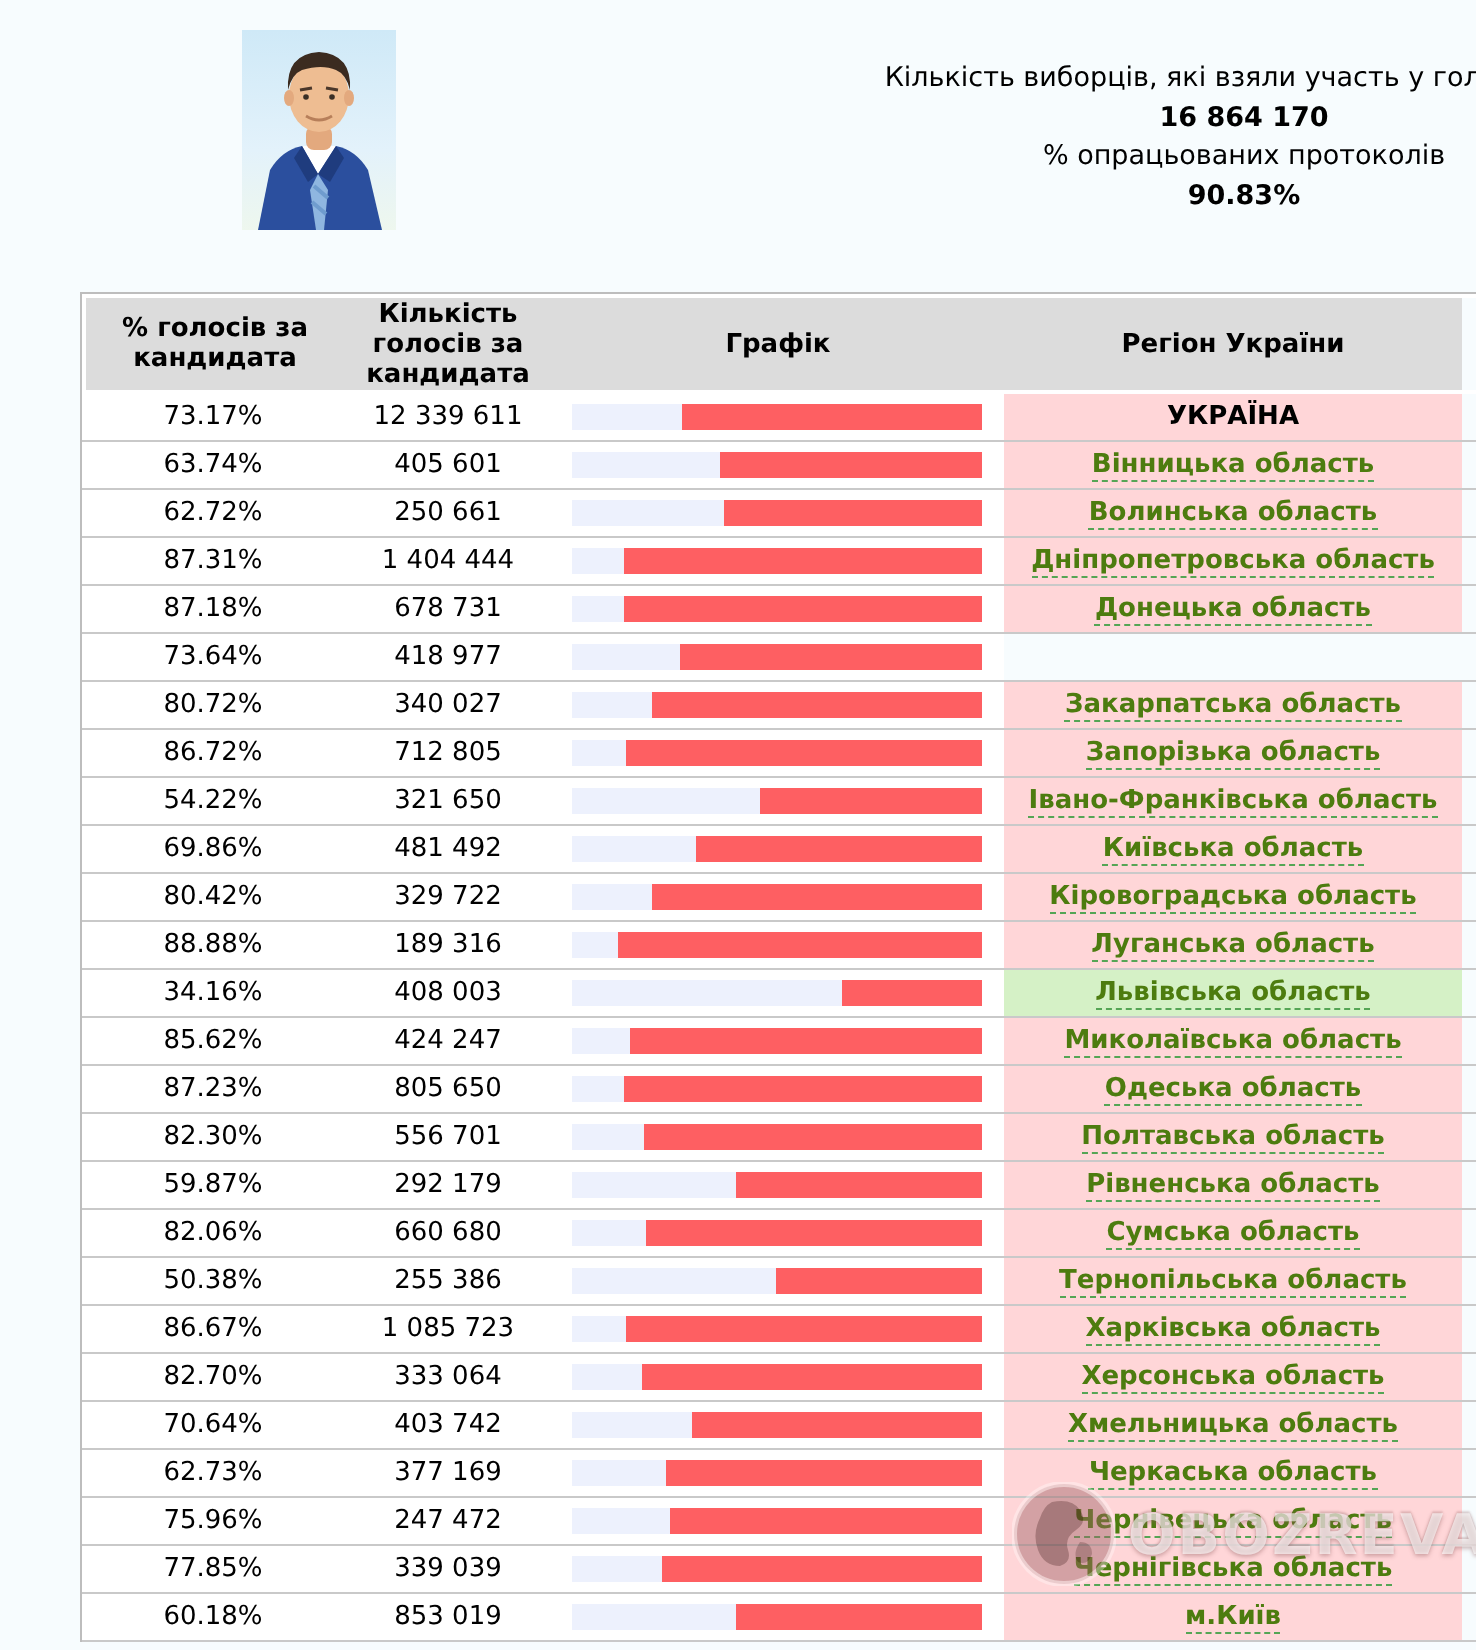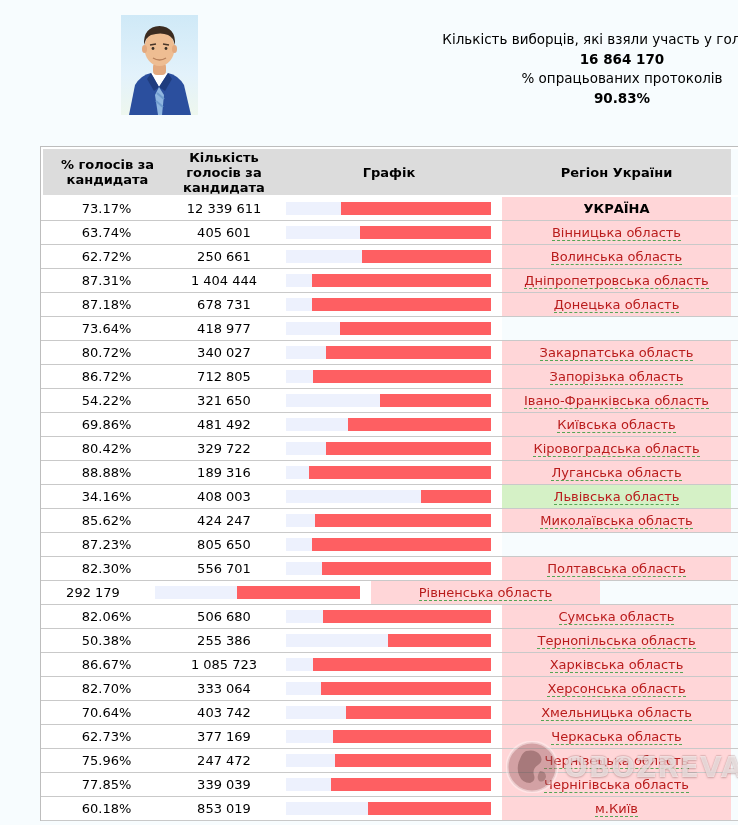--- a/index.html
+++ b/index.html
@@ -49,22 +49,22 @@
   .td.c3{width:226px;}
   .td.c4{width:229px;background:#ffd6d8;text-align:center;}
   .td.c4.highlight{background:#d5f1c6;}
   .td.c5{flex:1;background:#f7fcfe;}
   .track{
     position:relative;margin:5px 0 0 10px;width:205px;height:13px;
     background:#edf1fd;
   }
   .fill{position:absolute;right:0;top:0;height:13px;background:#fe5f62;}
   .region-link{
-    color:#b91c1c;text-decoration:none;cursor:pointer;
-    border-bottom:1px dashed #55a555;padding-bottom:0px;
+    color:#4d7c0f;text-decoration:none;cursor:pointer;
+    border-bottom:1px dashed #55a555;padding-bottom:0px;font-weight:bold;
   }
   .region-link.total{color:#000;font-weight:bold;border-bottom:none;cursor:default;}
   
   .watermark{
     position:absolute;left:506px;top:741px;display:flex;align-items:center;
     pointer-events:none;z-index:5;
   }
   .wm-text{
     margin-left:6px;
     font-size:28px;font-weight:bold;letter-spacing:1px;
@@ -307,50 +307,54 @@
     <div class="td c5"></div>
   </div>
       <div class="tr">
     <div class="td c1">87.23%</div>
     <div class="td c2">805 650</div>
     <div class="td c3">
       <div class="track">
         <div class="fill" style="width: 87.23%;"></div>
       </div>
     </div>
+    <div class="td c4">
+      <a class="region-link">Одеська область</a>
+    </div>
     <div class="td c5"></div>
   </div>
       <div class="tr">
     <div class="td c1">82.30%</div>
     <div class="td c2">556 701</div>
     <div class="td c3">
       <div class="track">
         <div class="fill" style="width: 82.3%;"></div>
       </div>
     </div>
     <div class="td c4">
       <a class="region-link">Полтавська область</a>
     </div>
     <div class="td c5"></div>
   </div>
       <div class="tr">
+    <div class="td c1">59.87%</div>
     <div class="td c2">292 179</div>
     <div class="td c3">
       <div class="track">
         <div class="fill" style="width: 59.87%;"></div>
       </div>
     </div>
     <div class="td c4">
       <a class="region-link">Рівненська область</a>
     </div>
     <div class="td c5"></div>
   </div>
       <div class="tr">
     <div class="td c1">82.06%</div>
-    <div class="td c2">506 680</div>
+    <div class="td c2">660 680</div>
     <div class="td c3">
       <div class="track">
         <div class="fill" style="width: 82.06%;"></div>
       </div>
     </div>
     <div class="td c4">
       <a class="region-link">Сумська область</a>
     </div>
     <div class="td c5"></div>
   </div>

